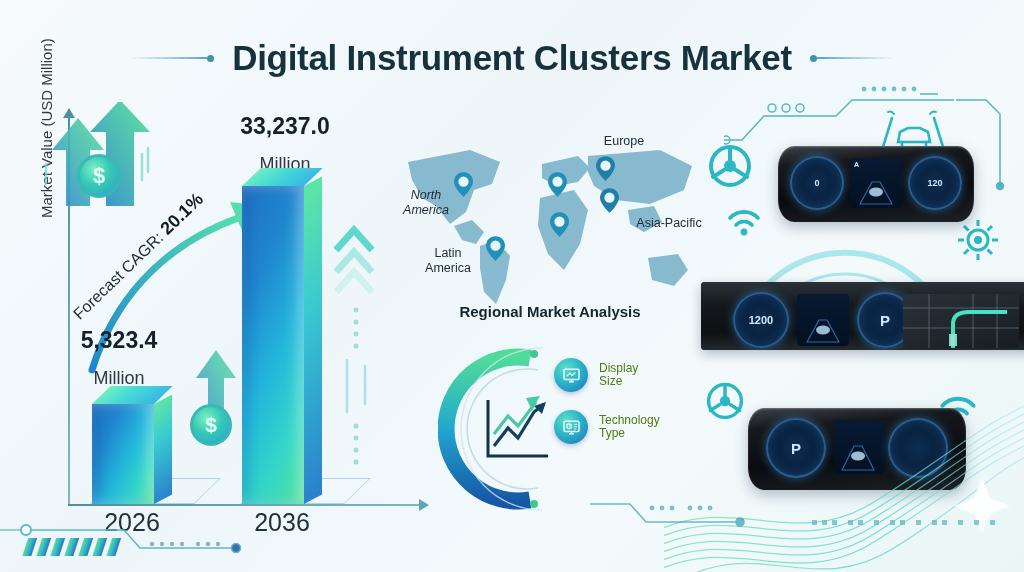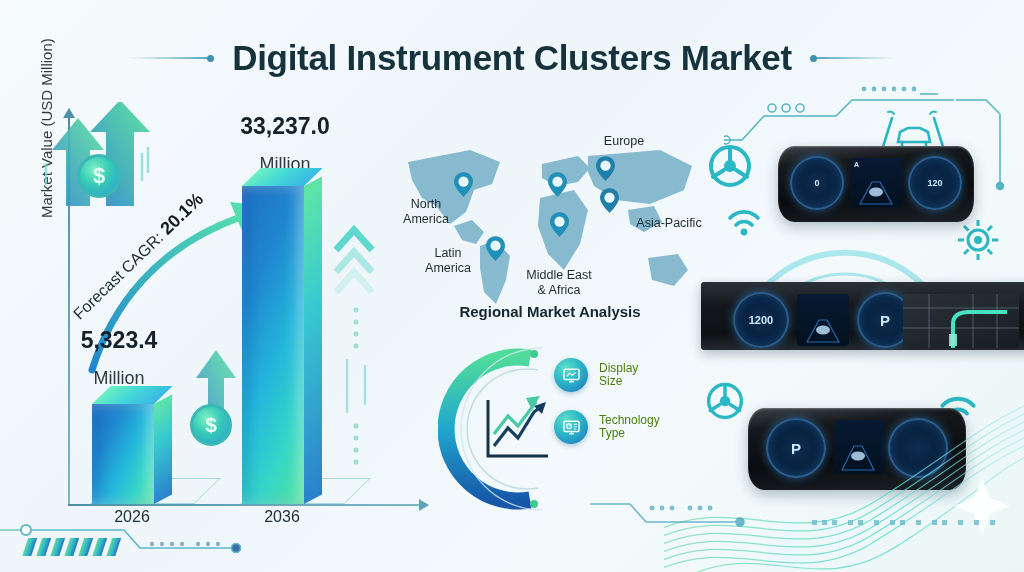--- a/index.html
+++ b/index.html
@@ -66,21 +66,21 @@
     position: absolute; width: 104px; height: 26px;
     border: 1px solid rgba(110,190,205,.55);
     transform: skewX(-46deg); transform-origin: bottom left;
   }
   .bar-value {
     position: absolute; text-align: center; width: 170px;
     font-size: 23px; font-weight: 700; color: #14212b; line-height: 1.08;
   }
   .bar-value .unit { display: block; font-size: 18px; font-weight: 400; color: #2b3a42; margin-top: 16px; }
   .bar-year {
-    position: absolute; font-size: 16px; color: #21313a; width: 160px; text-align: center;
+    position: absolute; font-size: 25px; color: #21313a; width: 160px; text-align: center;
   }
 
   
   .cagr-wrap { position: absolute; left: 48px; top: 60px; width: 230px; height: 230px; }
   .cagr-text {
     position: absolute; left: 6px; top: 150px;
     transform: rotate(-44deg); transform-origin: left center;
     font-size: 16px; color: #1b2a33; white-space: nowrap;
   }
   .cagr-text b { font-size: 18px; color: #101c24; }
@@ -293,27 +293,25 @@
     </svg>
     <svg class="pin" style="left:208px; top:60px;" viewBox="0 0 20 26">
       <path d="M10 0 C4 0 0 4.6 0 10.2 C0 17 10 26 10 26 C10 26 20 17 20 10.2 C20 4.6 16 0 10 0 Z" fill="#1f7fa8"></path>
       <circle cx="10" cy="10" r="5.4" fill="#e7f7fb"></circle>
     </svg>
     <svg class="pin" style="left:156px; top:44px;" viewBox="0 0 20 26">
       <path d="M10 0 C4 0 0 4.6 0 10.2 C0 17 10 26 10 26 C10 26 20 17 20 10.2 C20 4.6 16 0 10 0 Z" fill="#2090b8"></path>
       <circle cx="10" cy="10" r="5.4" fill="#e7f7fb"></circle>
     </svg>
 
-    <div class="region-label" style="left:-4px; top:69px; width:76px;">North
+    <div class="region-label" style="left:-4px; top:60px; width:76px;font-style:italic;">North
 America</div>
     <div class="region-label" style="left:18px; top:118px; width:76px;">Latin
 America</div>
     <div class="region-label" style="left:194px; top:6px; width:76px;">Europe</div>
-    <div class="region-label" style="left:122px; top:140px; width:90px;">Middle East
-&amp; Africa</div>
     <div class="region-label" style="left:232px; top:88px; width:90px;">Asia-Pacific</div>
   </div>
   <div class="map-caption">Regional Market Analysis</div>
 
   <div class="seg-panel">
 
     <svg style="position:absolute;left:-10px;top:-8px;" width="150" height="170" viewBox="0 0 150 170">
       <defs>
         <linearGradient id="dg1" x1="0" y1="0" x2="0" y2="1">
           <stop offset="0" stop-color="#4fdc9a"></stop>

